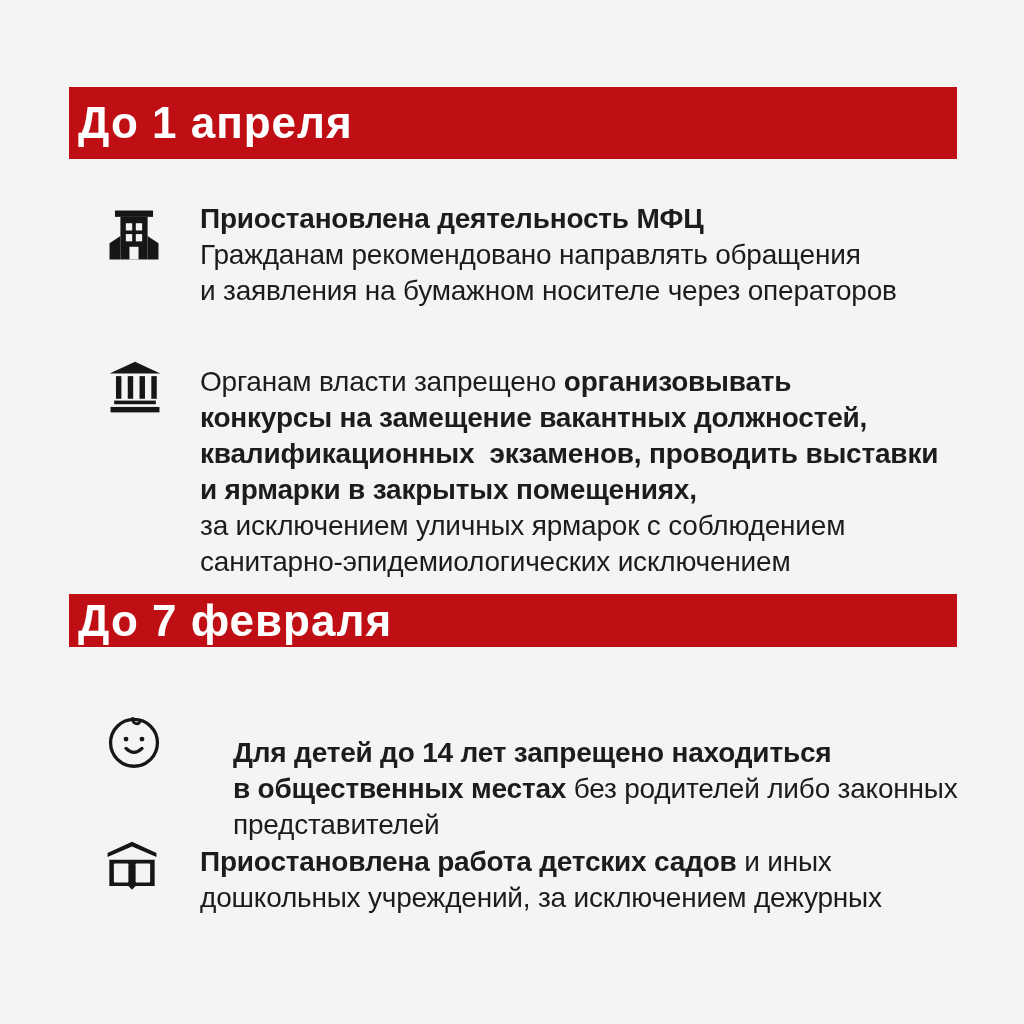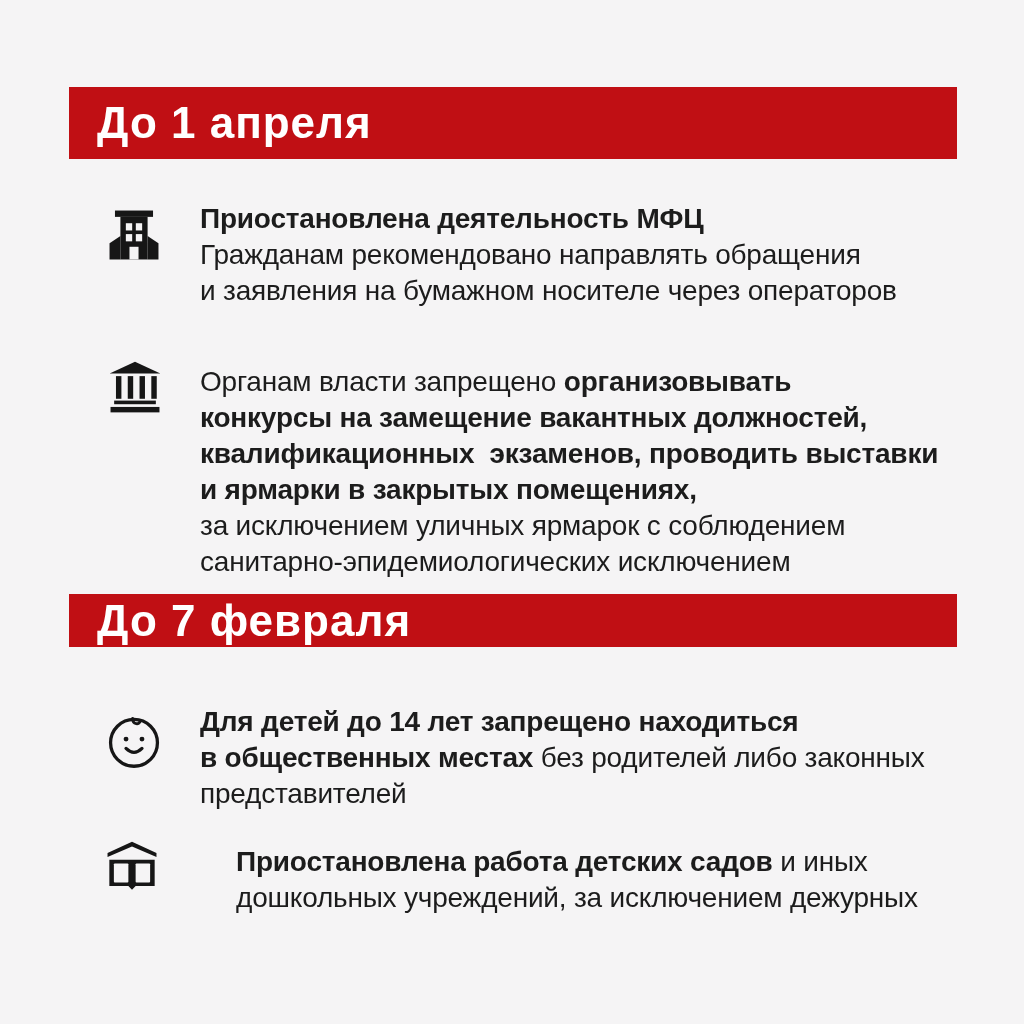--- a/index.html
+++ b/index.html
@@ -7,44 +7,44 @@
     width:1024px;height:1024px;
     background:var(--background,#f5f4f5);
     font-family:"Liberation Sans",sans-serif;
     overflow:hidden;
   }
   .canvas{position:relative;width:1024px;height:1024px;background:var(--background,#f5f4f5);}
   .banner{
     position:absolute;left:69px;width:888px;
     background:var(--banner,#c00f14);
     display:flex;align-items:center;
-    box-sizing:border-box;padding-left:28px;
+    box-sizing:border-box;padding-left:9px;
   }
   .banner-title{
     color:var(--banner_text,#ffffff);
     font-weight:700;font-size:44px;letter-spacing:1px;
   }
   #banner-april{top:87px;height:72px;}
   #banner-february{top:594px;height:53px;}
   .icon{position:absolute;display:block;}
   .icon svg{display:block;width:100%;height:100%;}
   .textblock{
     position:absolute;left:200px;
     color:var(--text,#1c1c1c);
     font-size:28px;line-height:36px;letter-spacing:-0.2px;
   }
   .line{white-space:pre-wrap;}
   .b{font-weight:700;}
   #text-mfc{top:201px;}
   #icon-mfc{left:104px;top:206px;width:60px;height:58px;}
   #text-authorities{top:364px;}
   #icon-authorities{left:106px;top:358px;width:58px;height:58px;}
-  #text-children{top:704px;}
+  #text-children{top:735px;margin-left:33px;}
   #icon-children{left:104px;top:710px;width:60px;height:60px;}
-  #text-kindergartens{top:844px;margin-left:36px;}
+  #text-kindergartens{top:844px;}
   #icon-kindergartens{left:102px;top:838px;width:60px;height:58px;}
 </style>
 </head>
 <body>
 
 <div class="canvas">
 
   <div class="banner" id="banner-april">
     <span class="banner-title">До 1 апреля</span>
   </div>

